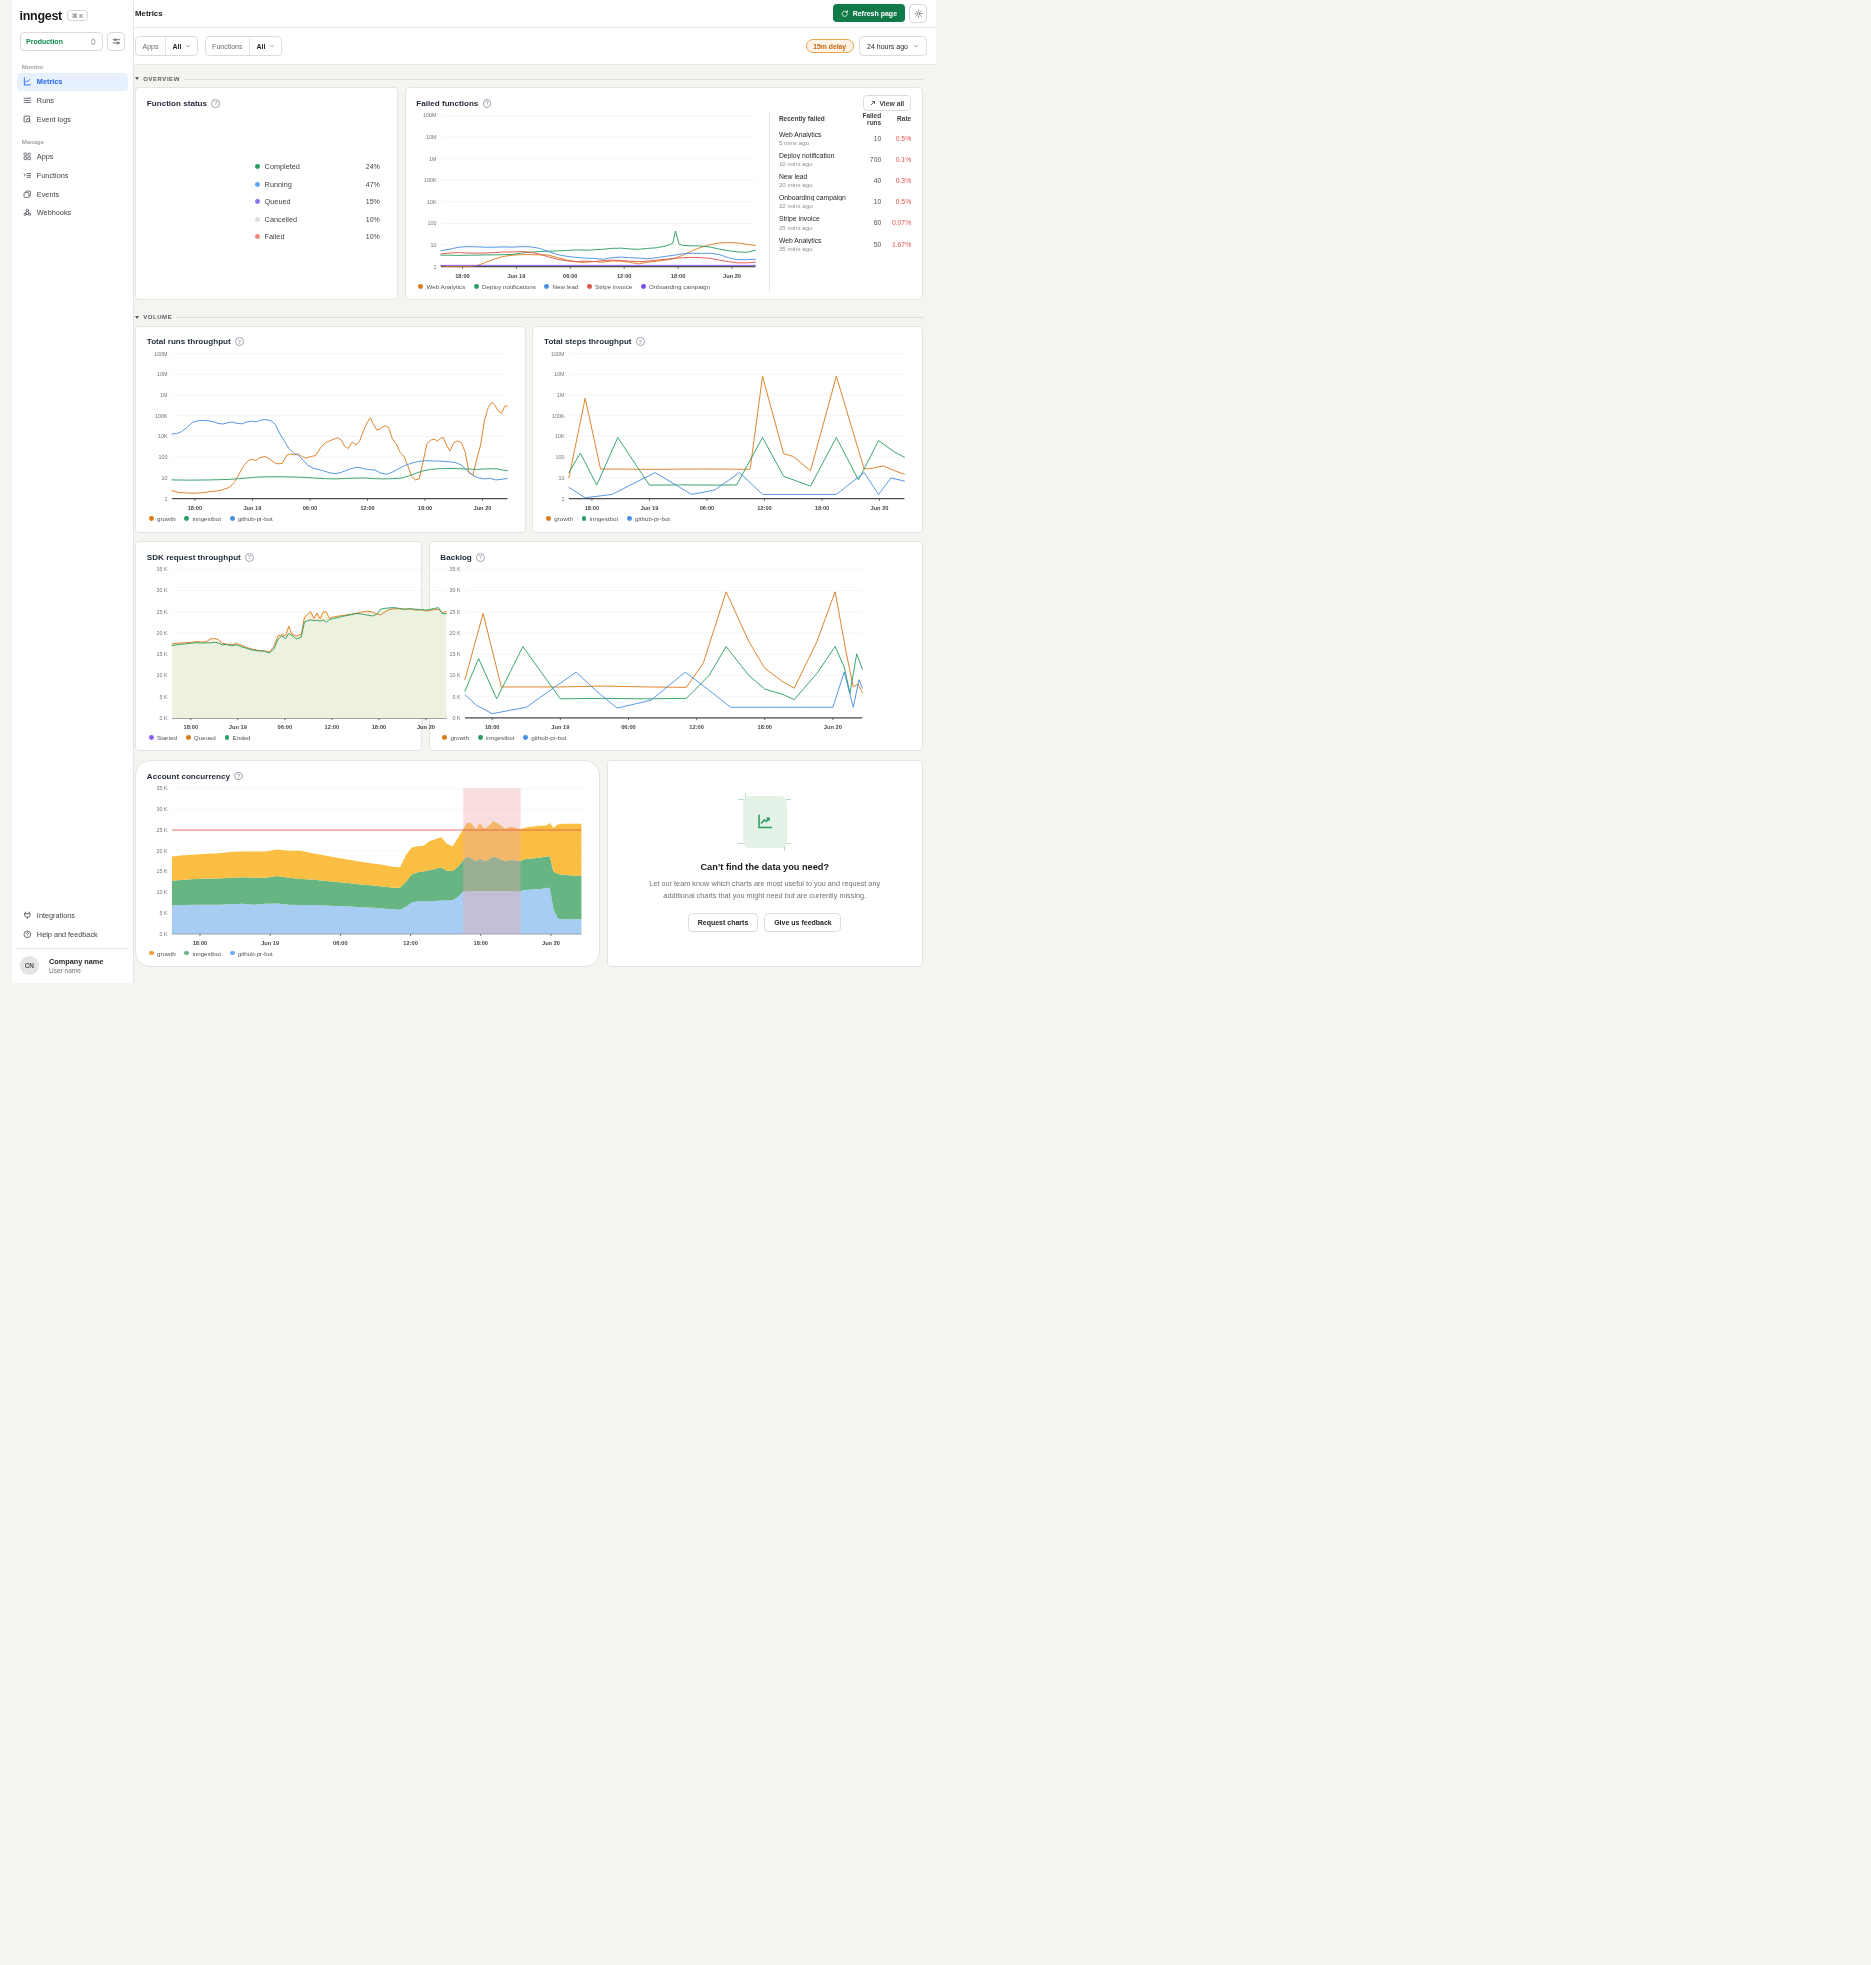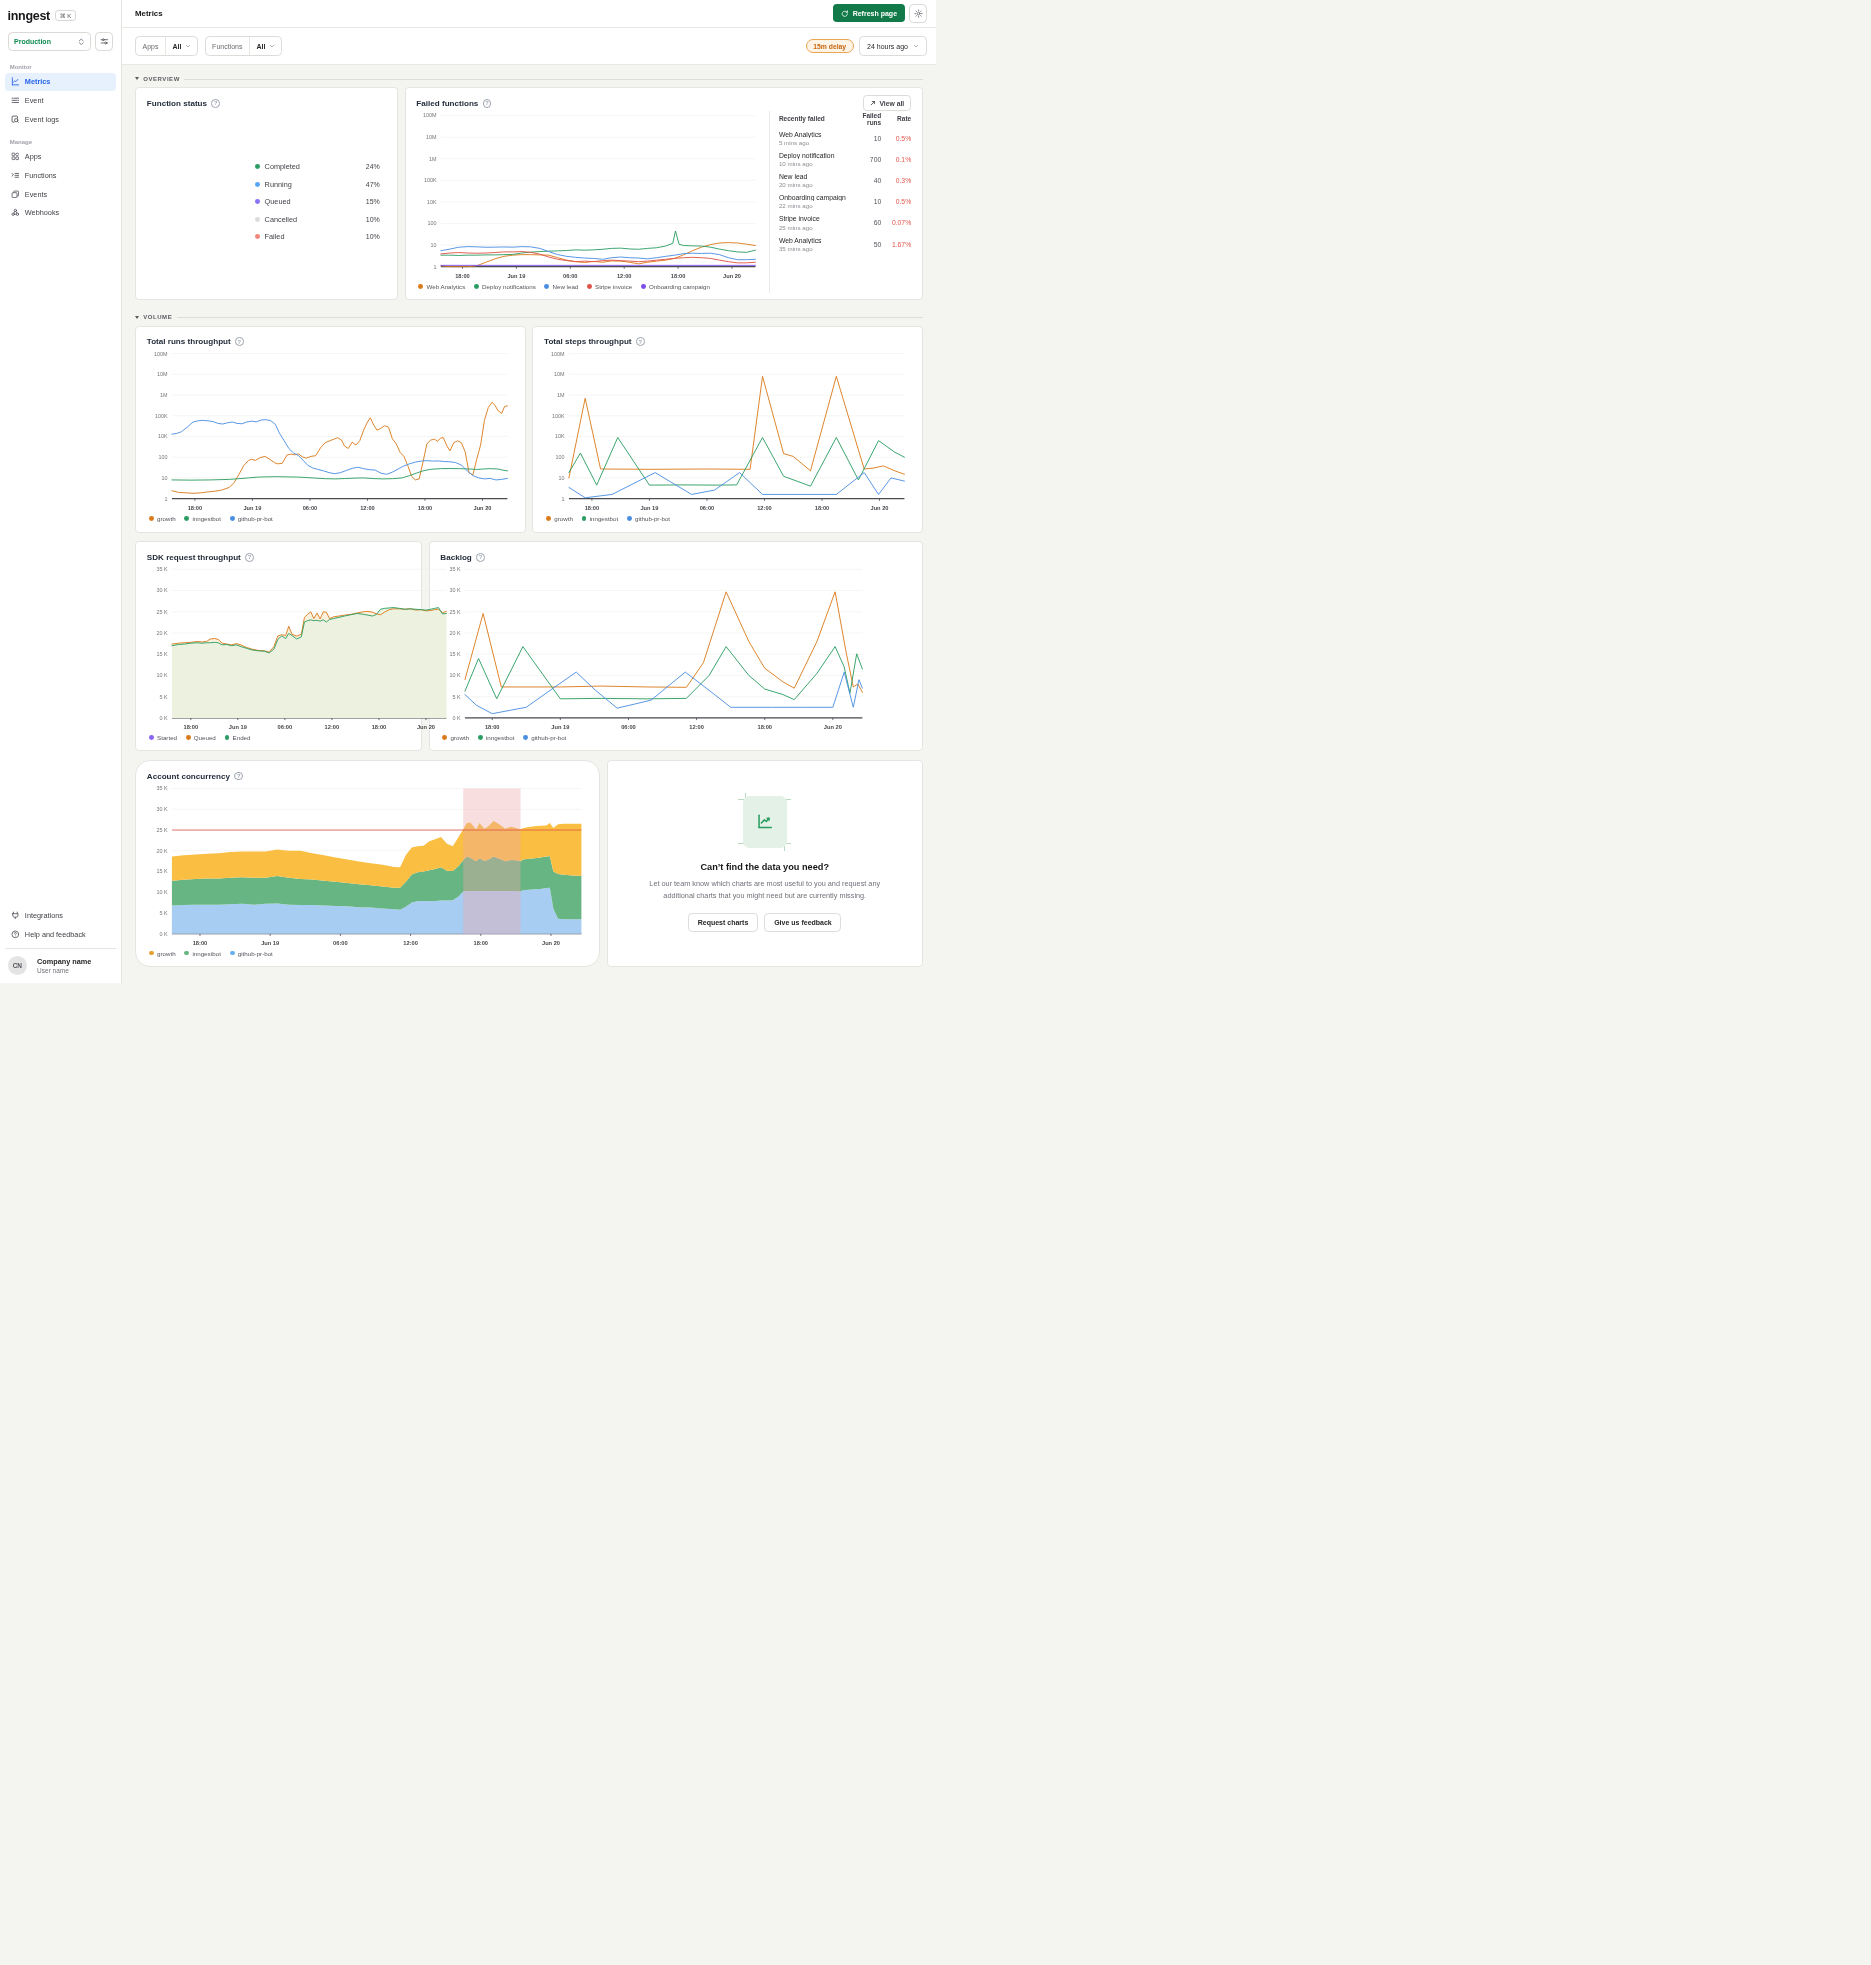--- a/index.html
+++ b/index.html
@@ -1,20 +1,20 @@
 <!DOCTYPE html>
 <html style="font-size:8.7px"><head>
 <meta charset="utf-8">
 <style>
   * { margin:0; padding:0; box-sizing:border-box; }
   html,body { width:936px; background:#f4f4f1; font-family:"Liberation Sans","DejaVu Sans",sans-serif; color:#27272a; }
   body { position:relative; height:983px; overflow:hidden; }
 
   
-  .sidebar { position:fixed; left:0; top:0; bottom:0; width:122px; background:#fff; border-right:0.5px solid #e4e4e1; display:flex; flex-direction:column; z-index:5; height:983px; }
+  .sidebar { position:fixed; left:12px; top:0; bottom:0; width:122px; background:#fff; border-right:0.5px solid #e4e4e1; display:flex; flex-direction:column; z-index:5; height:983px; }
   .logo-row { display:flex; align-items:center; gap:4.9px; padding:8.7px 7.6px 5.4px 7.6px; }
   .logo { font-size:12.5px; font-weight:800; letter-spacing:-0.3px; color:#18181b; }
   .kbd { border:0.5px solid #d6d6d3; border-radius:3.2px; font-size:6px; color:#52525b; padding:1.1px 3.8px; display:inline-flex; gap:1.6px; align-items:center; background:#fff; }
   .env-row { display:flex; gap:4.3px; padding:4.3px 7.6px 3.2px 7.6px; align-items:center; }
   .env-select { flex:1; border:0.5px solid #d9d9d6; border-radius:4.3px; height:18.4px; display:flex; align-items:center; justify-content:space-between; padding:0 5.4px; cursor:pointer; background:#fff; }
   .env-select .env-label { color:#0e8a50; font-size:7px; font-weight:600; }
   .icon-btn { width:18.4px; height:18.4px; border:0.5px solid #d9d9d6; border-radius:4.3px; background:#fff; display:flex; align-items:center; justify-content:center; cursor:pointer; color:#52525b; }
   .nav-section { padding:7.6px 5.4px 0 5.4px; }
   .nav-label { font-size:6px; color:#a1a1aa; font-weight:600; padding:2.2px 4.3px 3.2px 4.3px; }
   .nav-item { display:flex; align-items:center; gap:5.4px; padding:4.3px 5.4px; border-radius:3.8px; font-size:7.3px; color:#3f3f46; cursor:pointer; margin-bottom:1.1px; }
@@ -136,21 +136,21 @@
     </div>
     <div class="nav-item">
       <svg width="8.7" height="8.7" viewBox="0 0 16 16" fill="none" stroke="currentColor" stroke-width="1.6" stroke-linecap="round">
           <line x1="5" y1="4" x2="14" y2="4"></line>
           <line x1="2" y1="4" x2="3" y2="4"></line>
           <line x1="2" y1="8" x2="11" y2="8"></line>
           <line x1="13" y1="8" x2="14" y2="8"></line>
           <line x1="5" y1="12" x2="14" y2="12"></line>
           <line x1="2" y1="12" x2="3" y2="12"></line>
         </svg>
-      <span>Event</span>
+      <span>Runs</span>
     </div>
     <div class="nav-item">
       <svg width="8.7" height="8.7" viewBox="0 0 16 16" fill="none" stroke="currentColor" stroke-width="1.6" stroke-linecap="round" stroke-linejoin="round">
           <path d="M6 13H3.5A1.5 1.5 0 0 1 2 11.5v-8A1.5 1.5 0 0 1 3.5 2h7A1.5 1.5 0 0 1 12 3.5V6"></path>
           <circle cx="9.5" cy="9.5" r="3"></circle>
           <line x1="11.8" y1="11.8" x2="13.5" y2="13.5"></line>
         </svg>
       <span>Event logs</span>
     </div>
   </div>

